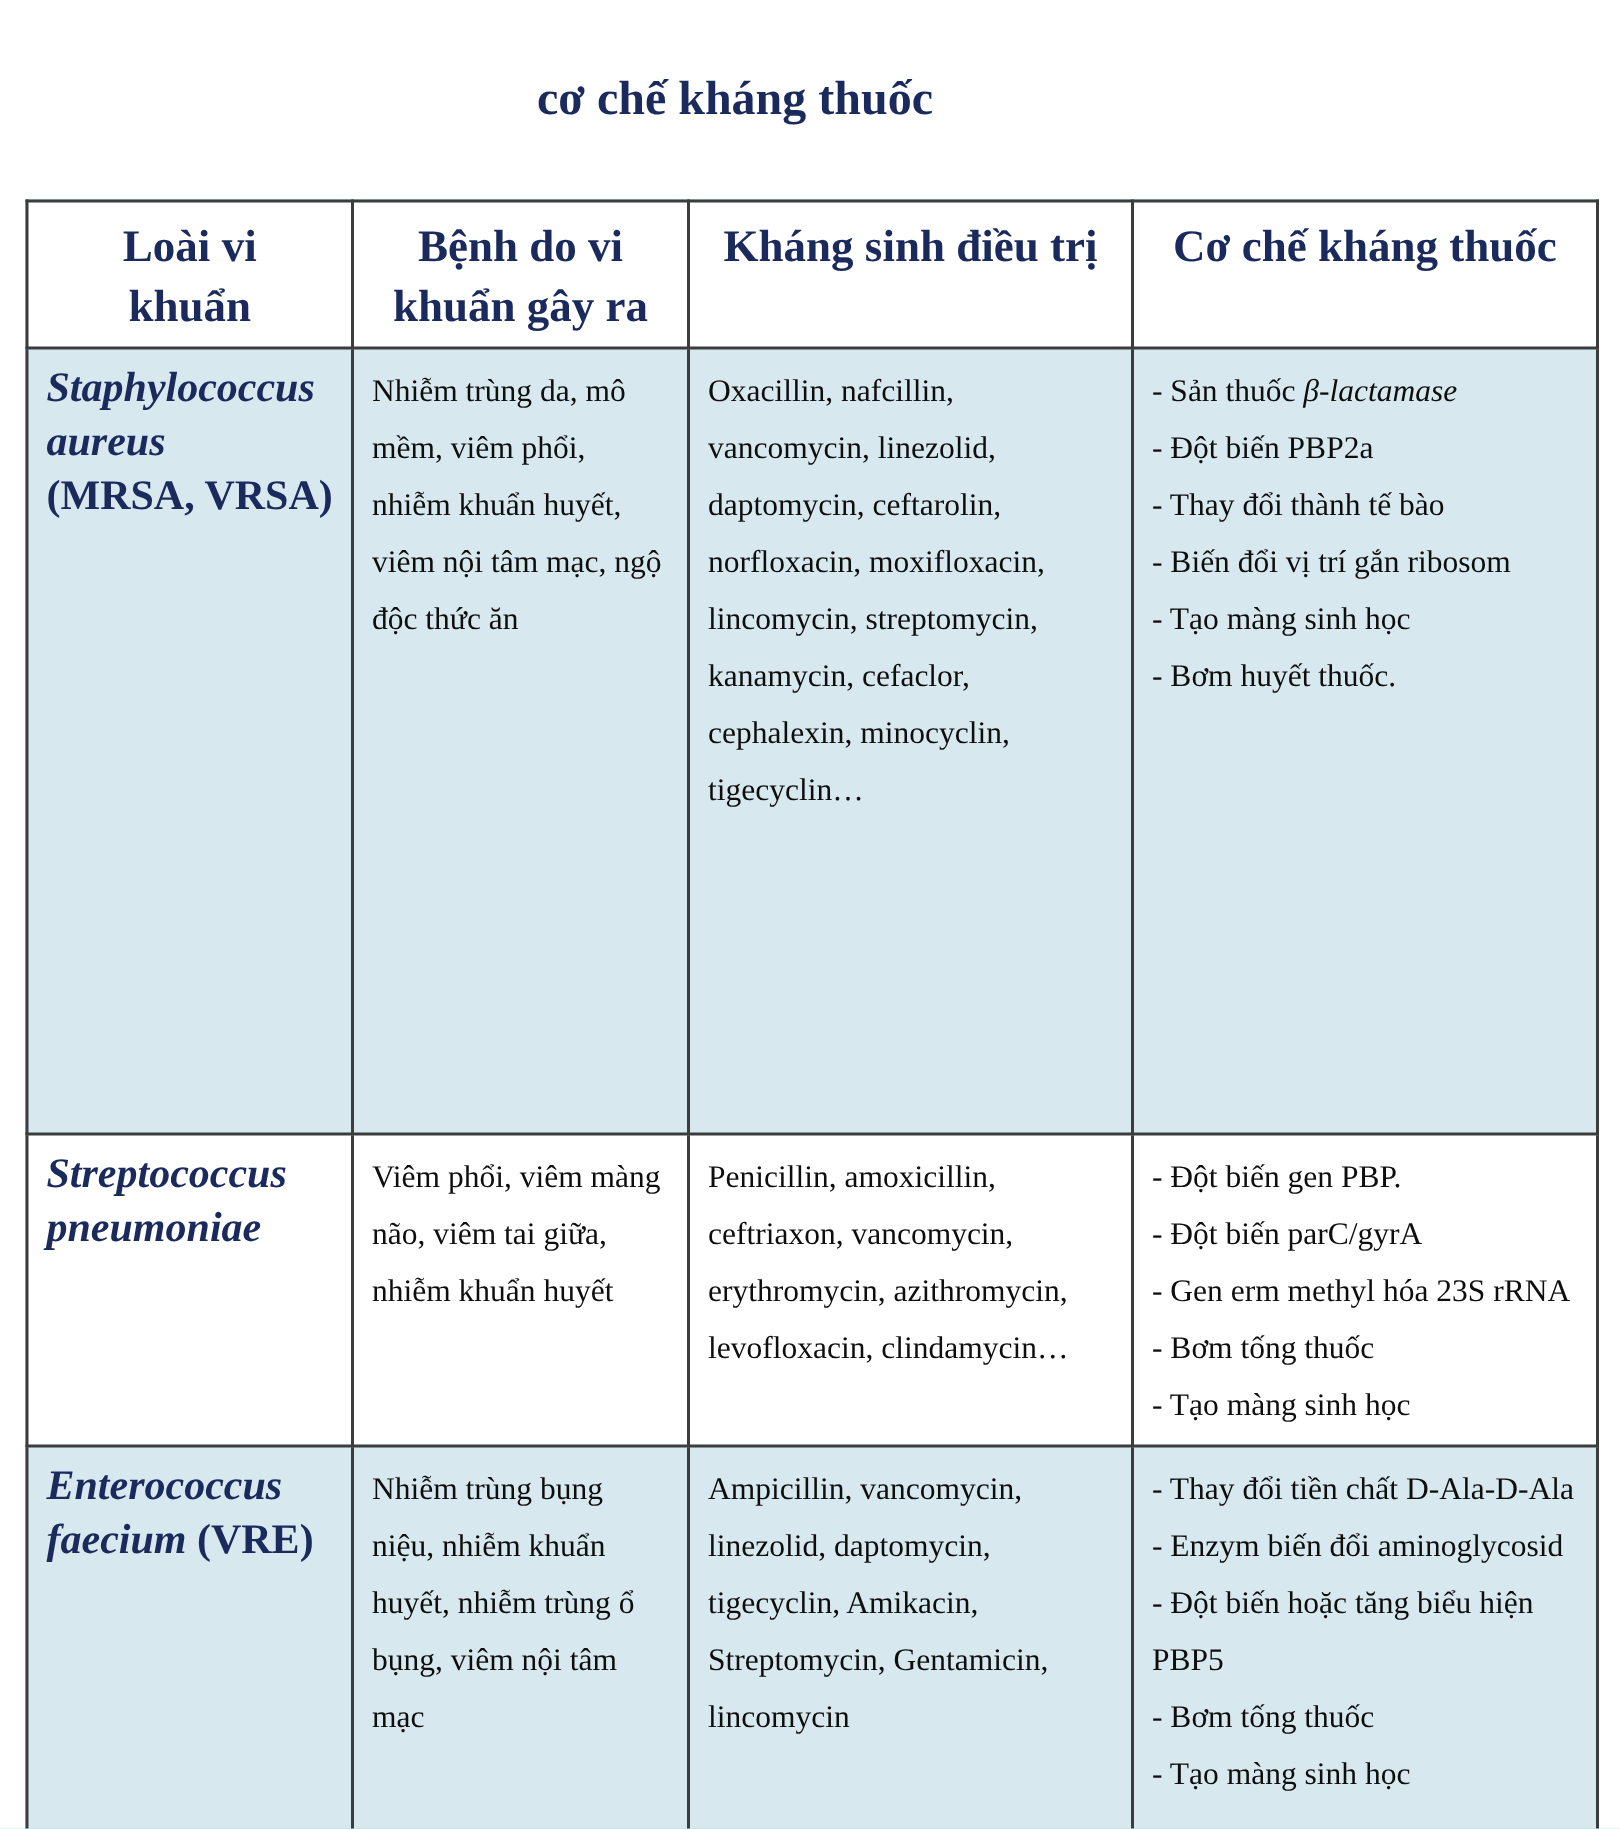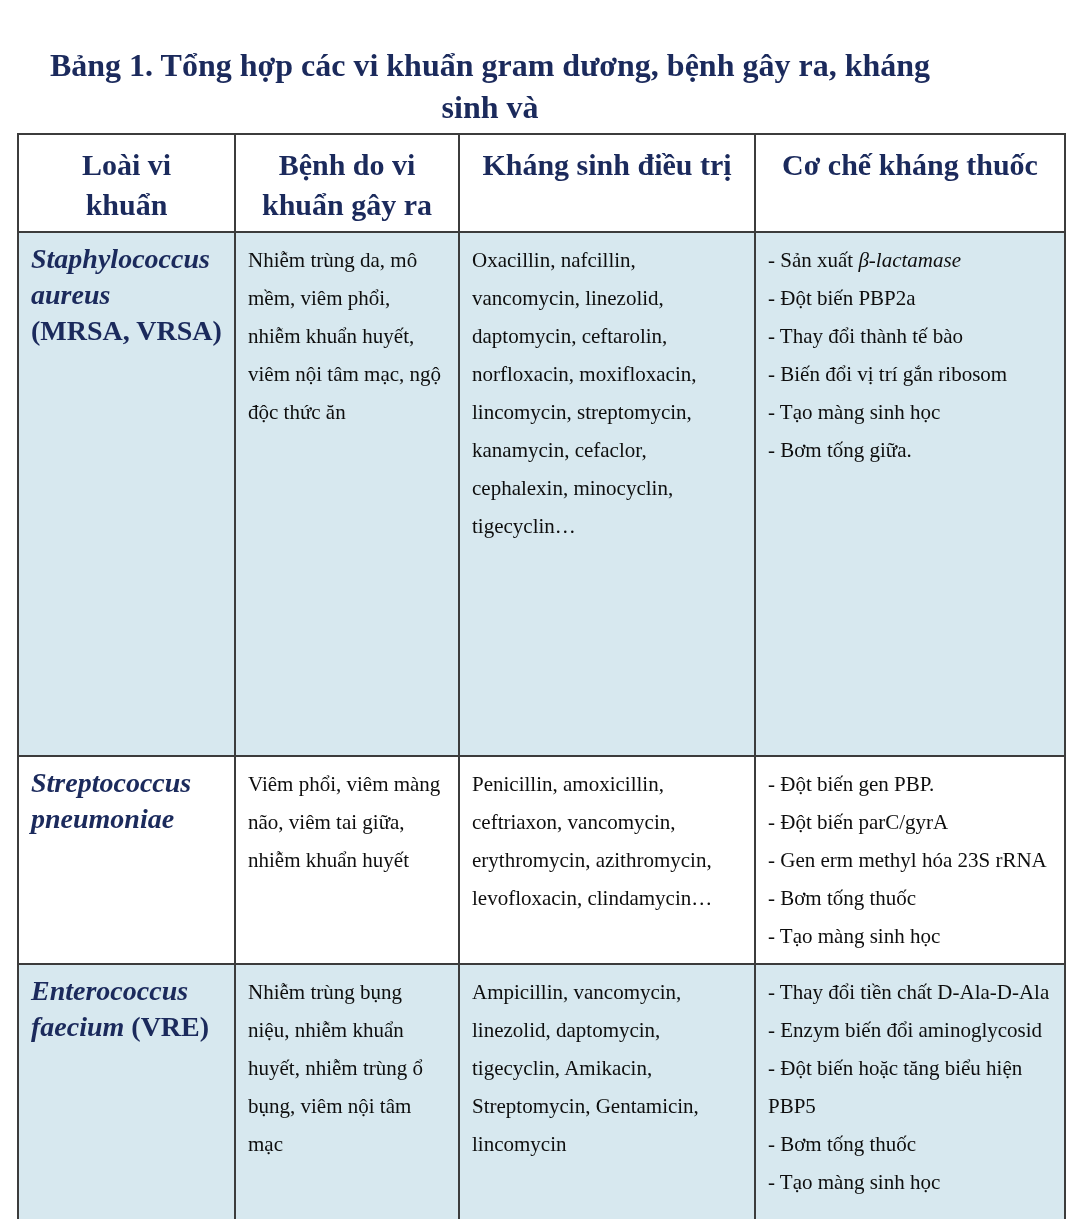--- a/index.html
+++ b/index.html
@@ -64,21 +64,20 @@
     line-height: 36px;
     padding-right: 8px;
   }
   .seg-italic { font-style: italic; }
   .mech-item  { margin: 0; }
 </style>
 </head>
 <body>
 
 <h1 class="caption">
-  <span style="display:block;">Bảng 1. Tổng hợp các vi khuẩn gram dương, bệnh gây ra, kháng sinh và</span>
   <span style="display:block;">cơ chế kháng thuốc</span>
 </h1>
 
 <table class="bacteria-table">
   <colgroup>
     <col class="c1">
       <col class="c2">
       <col class="c3">
       <col class="c4">
   </colgroup>
@@ -89,26 +88,26 @@
       <th>Kháng sinh điều trị</th>
       <th>Cơ chế kháng thuốc</th>
     </tr>
   </thead>
   <tbody>
       <tr class="row-0 row-blue">
         <td class="species-cell"><span class="seg-italic">Staphylococcus aureus</span><br><span>(MRSA, VRSA)</span></td>
         <td>Nhiễm trùng da, mô mềm, viêm phổi, nhiễm khuẩn huyết, viêm nội tâm mạc, ngộ độc thức ăn</td>
         <td>Oxacillin, nafcillin, vancomycin, linezolid, daptomycin, ceftarolin, norfloxacin, moxifloxacin, lincomycin, streptomycin, kanamycin, cefaclor, cephalexin, minocyclin, tigecyclin…</td>
         <td>
-          <div class="mech-item"><span>- Sản xuất </span><span class="seg-italic">β-lactamase</span></div>
+          <div class="mech-item"><span>- Sản thuốc </span><span class="seg-italic">β-lactamase</span></div>
           <div class="mech-item">- Đột biến PBP2a</div>
           <div class="mech-item">- Thay đổi thành tế bào</div>
           <div class="mech-item">- Biến đổi vị trí gắn ribosom</div>
           <div class="mech-item">- Tạo màng sinh học</div>
-          <div class="mech-item">- Bơm tống giữa.</div>
+          <div class="mech-item">- Bơm huyết thuốc.</div>
         </td>
       </tr>
       <tr class="row-1 row-white">
         <td class="species-cell"><span class="seg-italic">Streptococcus pneumoniae</span></td>
         <td>Viêm phổi, viêm màng não, viêm tai giữa, nhiễm khuẩn huyết</td>
         <td>Penicillin, amoxicillin, ceftriaxon, vancomycin, erythromycin, azithromycin, levofloxacin, clindamycin…</td>
         <td>
           <div class="mech-item">- Đột biến gen PBP.</div>
           <div class="mech-item">- Đột biến parC/gyrA</div>
           <div class="mech-item">- Gen erm methyl hóa 23S rRNA</div>

